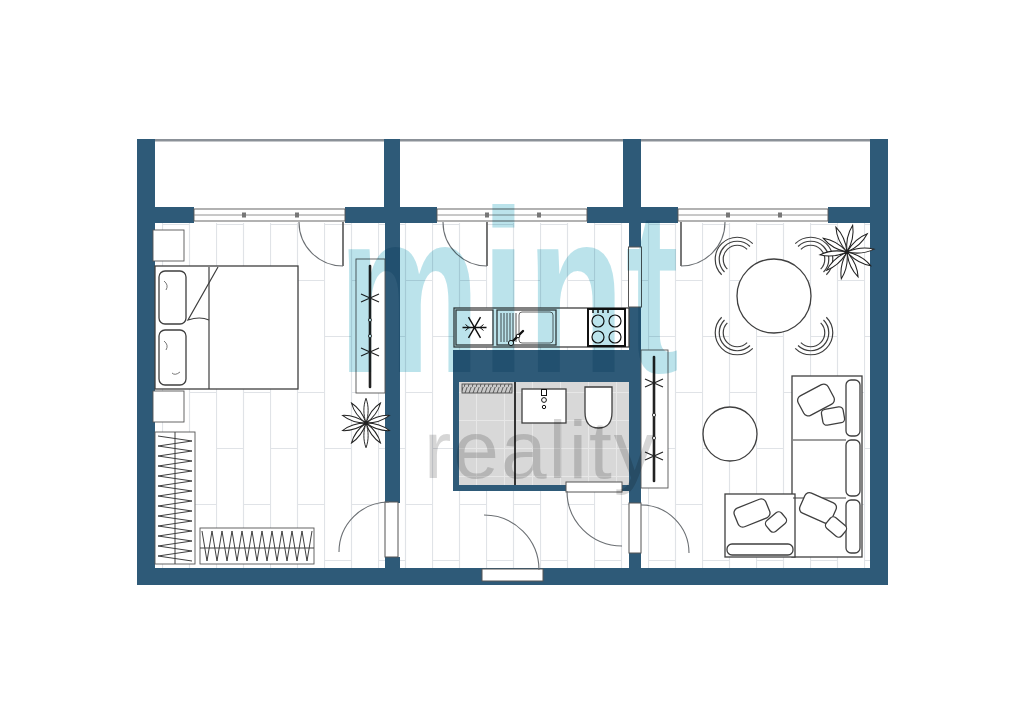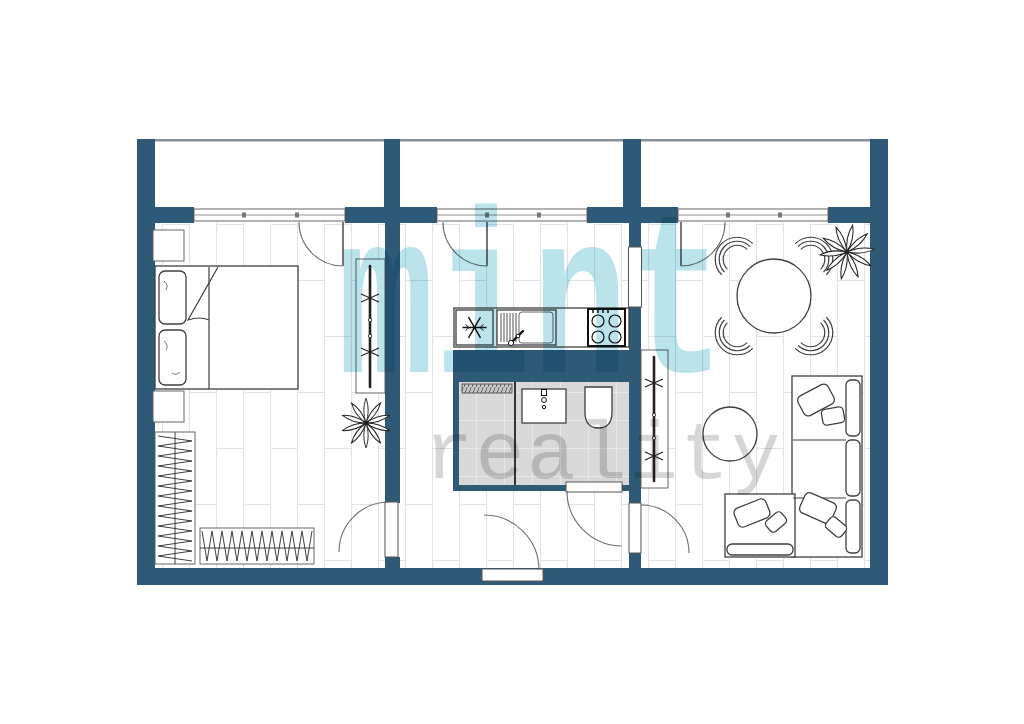--- a/index.html
+++ b/index.html
@@ -1,17 +1,17 @@
 <!DOCTYPE html>
 <html style="--wall: #2e5a78; --watermark_mint: #b5e1e9; --watermark_gray: #cfcfcf; --line: #3f3f3f; --floor_line: #e0e3e7; --bathroom_floor: #d8d8d8; --balcony_rail: #8b9198;"><head>
 <meta charset="utf-8">
 <style>
   html,body{margin:0;padding:0;background:#ffffff;}
   .stage{position:relative;width:1024px;height:724px;background:#fff;overflow:hidden;
-         font-family:Liberation Mono, monospace;}
+         font-family:Liberation Sans, sans-serif;}
   svg{display:block;}
   .wall{fill:var(--wall,#2e5a78);}
   .rail{fill:var(--balcony_rail,#8b9198);}
   .furn{fill:#ffffff;stroke:var(--line,#3f3f3f);stroke-width:1.3;}
   .furn-thin{fill:#ffffff;stroke:#555;stroke-width:0.9;}
   .stroke-only{fill:none;stroke:var(--line,#3f3f3f);stroke-width:1.2;}
   .arc{fill:none;stroke:#6b6f73;stroke-width:1.1;}
   .leaf{fill:#ffffff;stroke:#555;stroke-width:1;}
   .wm-mint{fill:var(--watermark_mint,#b5e1e9);font-weight:bold;letter-spacing:1px;
            mix-blend-mode:multiply;fill-opacity:0.92;}

